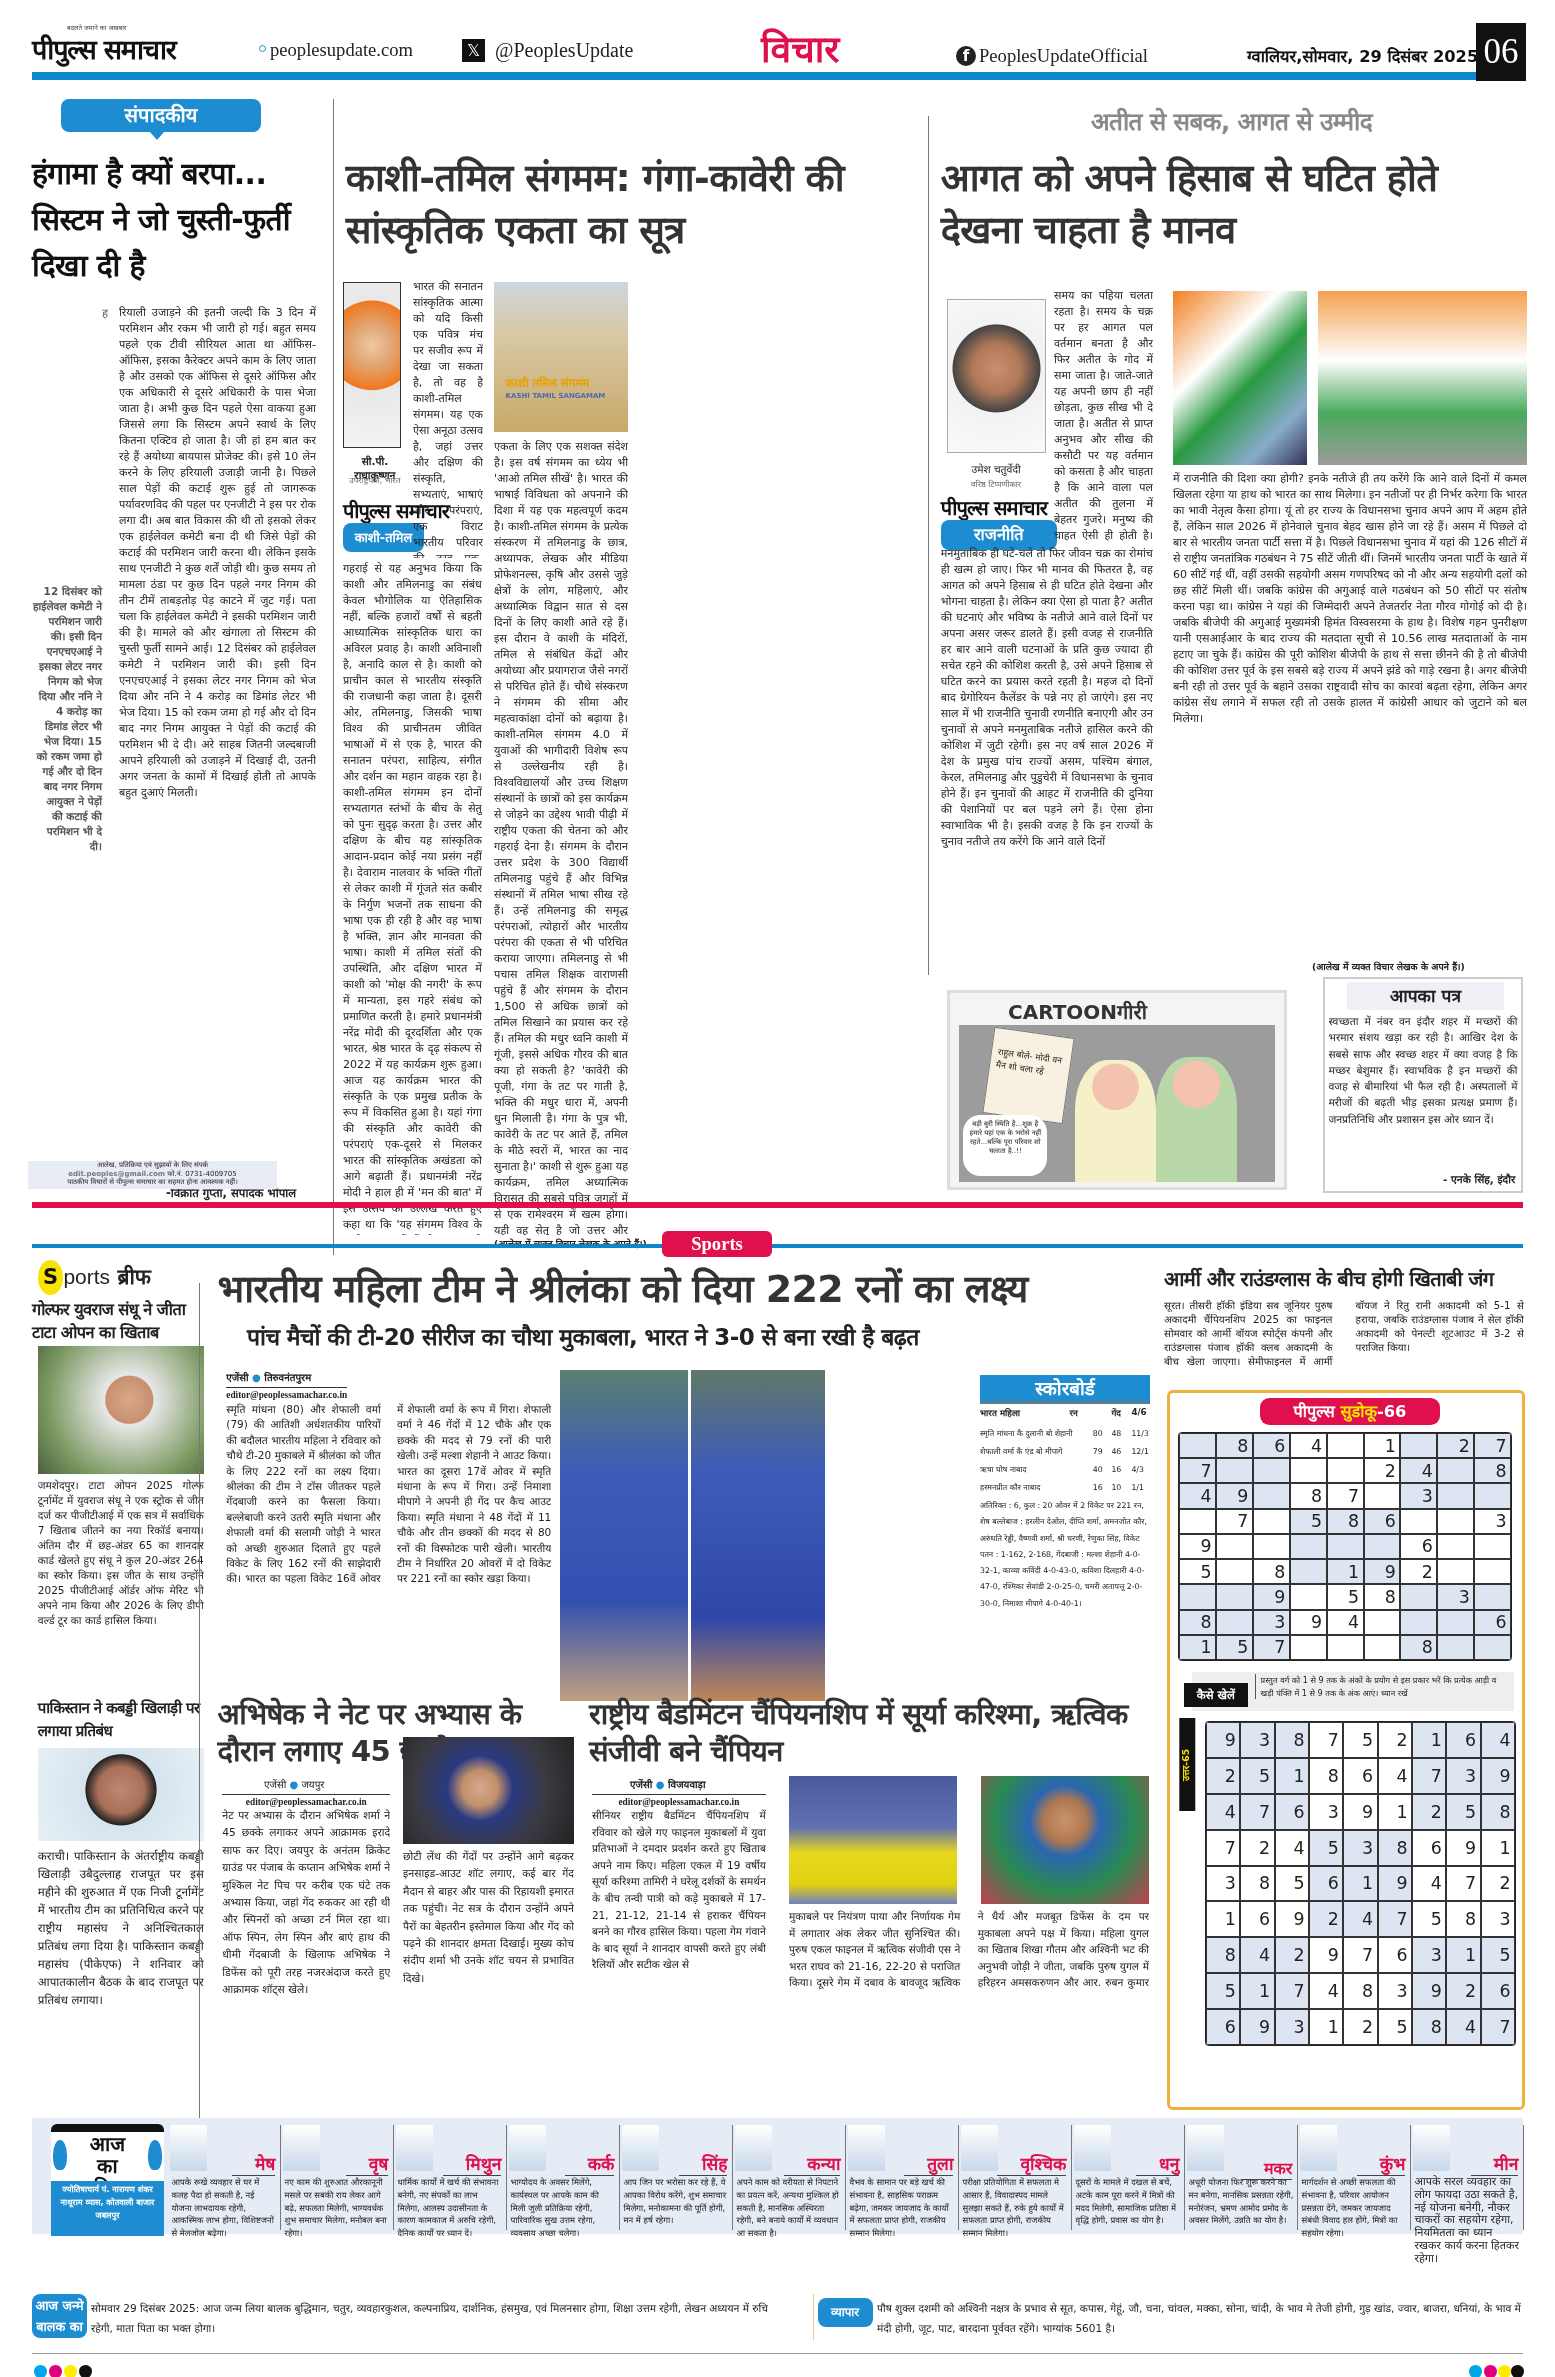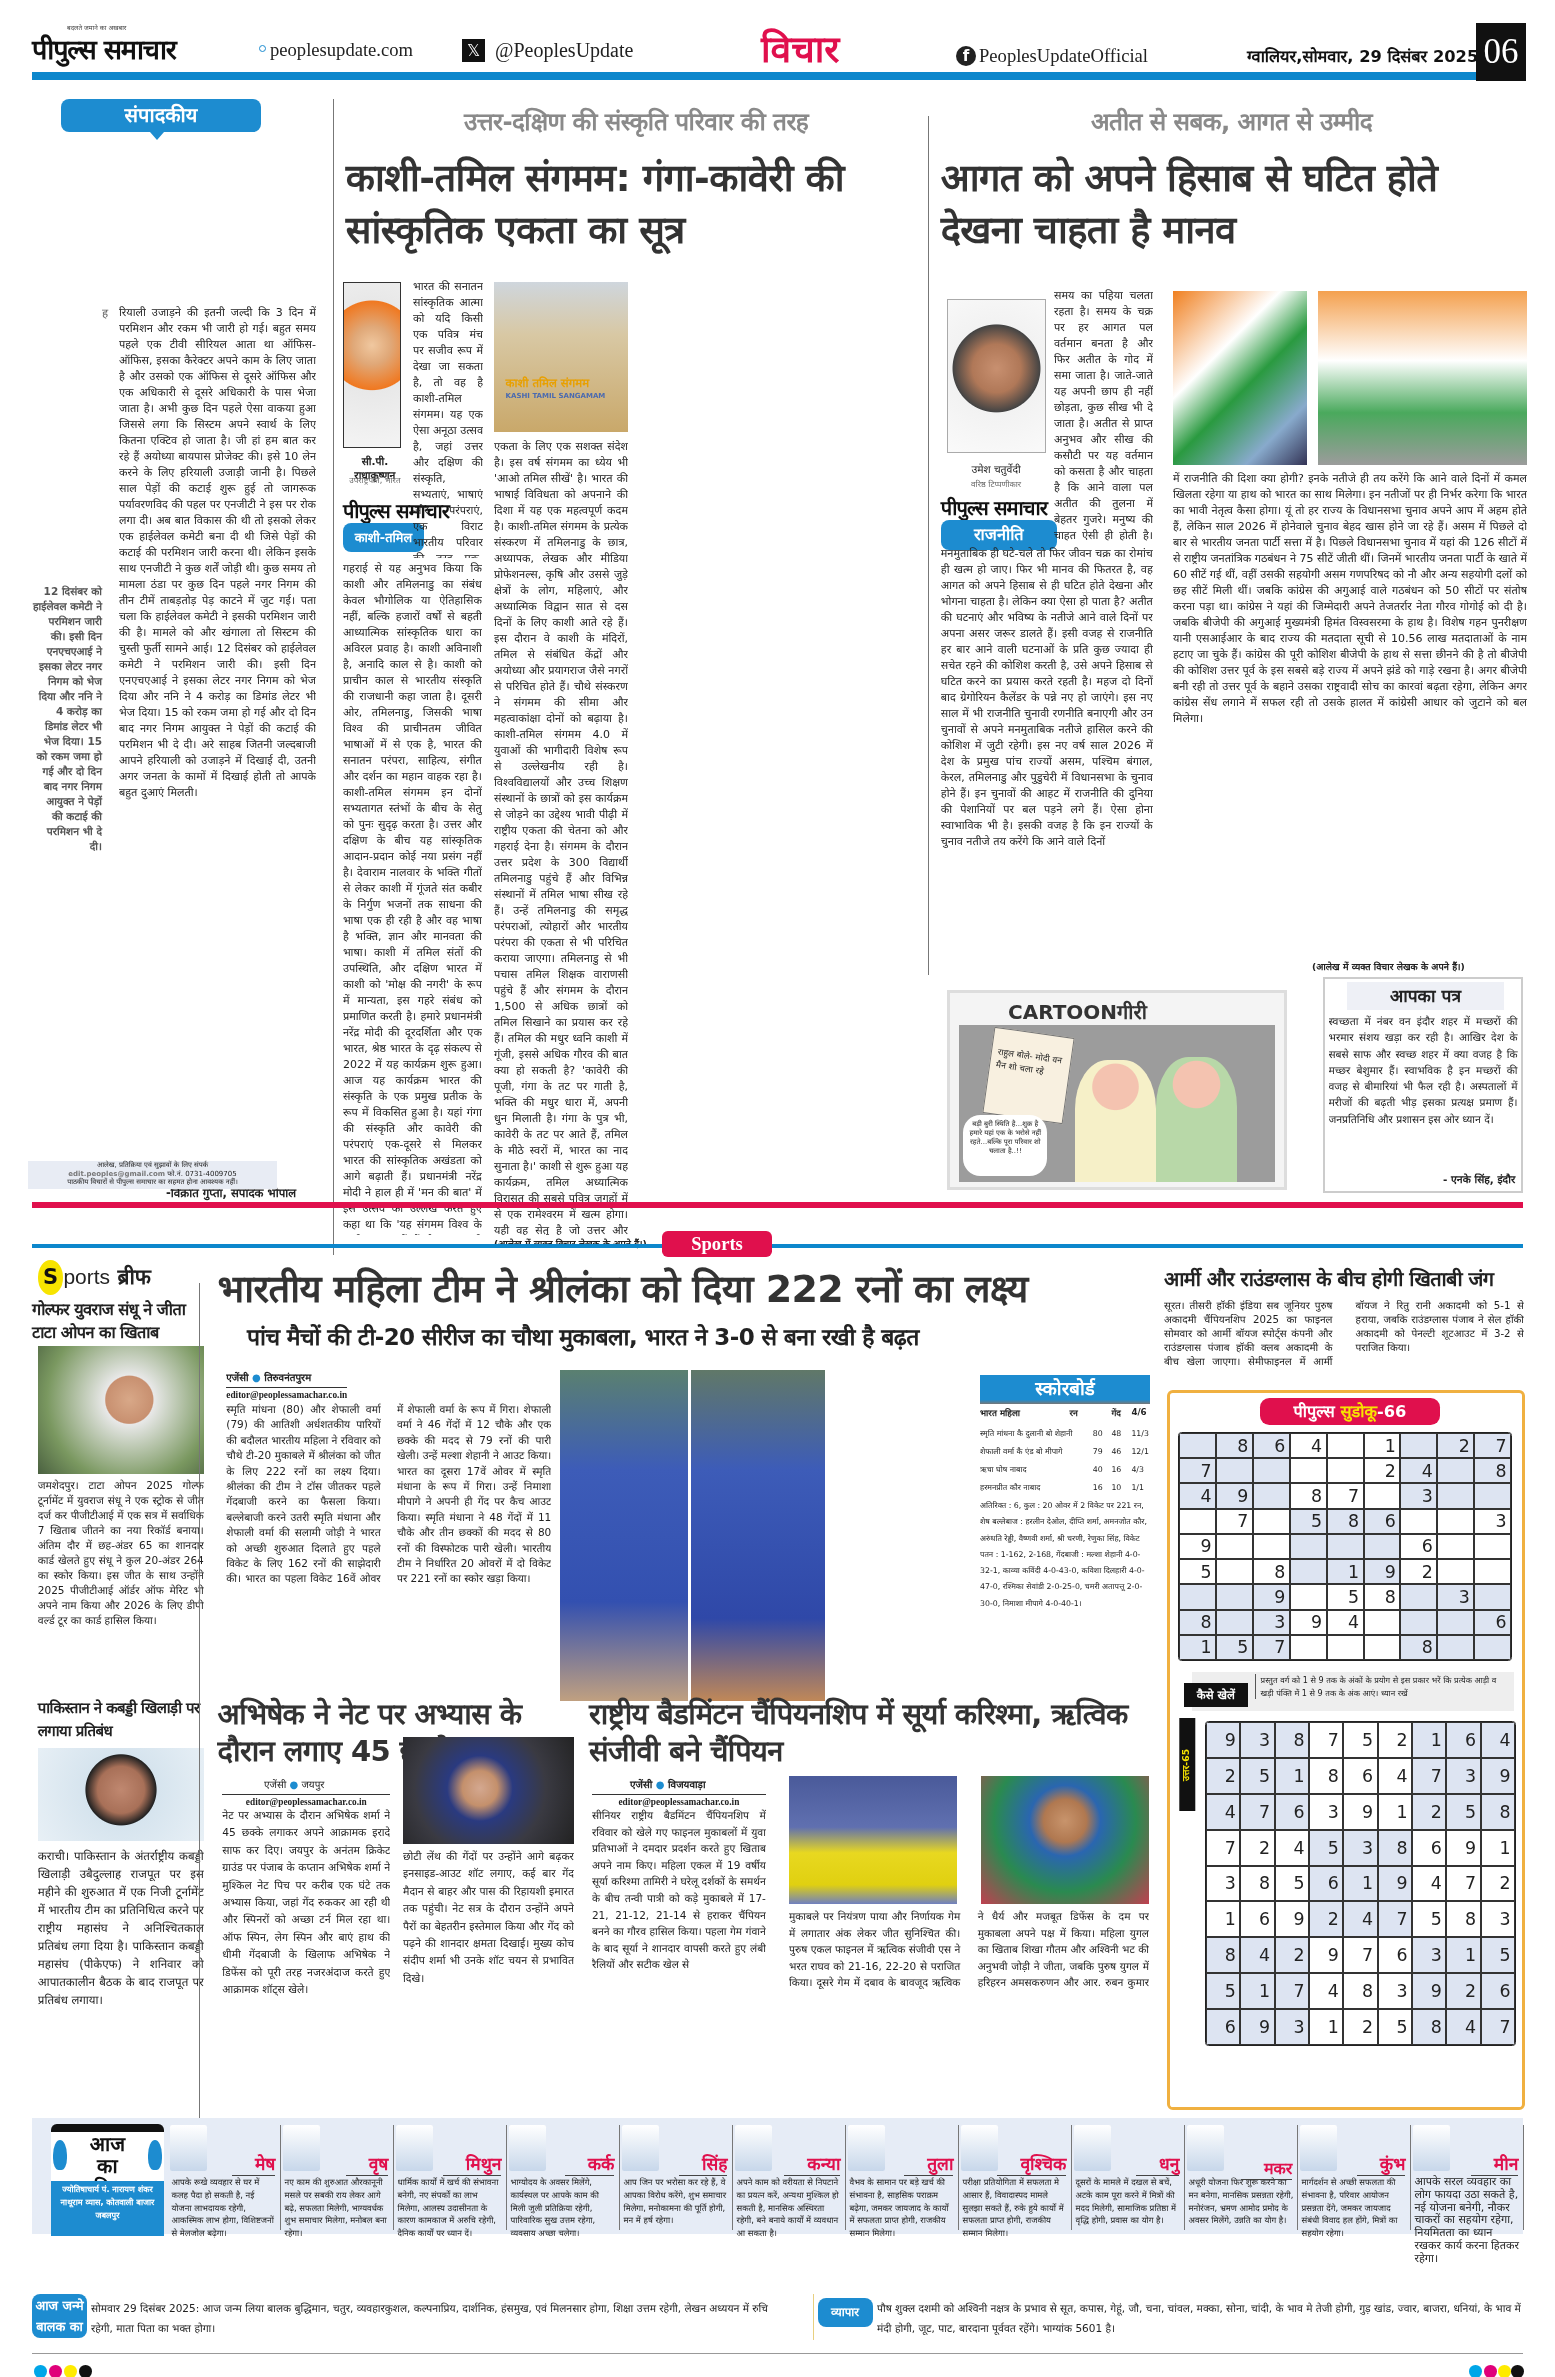--- a/index.html
+++ b/index.html
@@ -35,34 +35,34 @@
   <div class="abs" style="left:956px;top:46px;width:20px;height:20px;border-radius:50%;background:#222;color:#fff;font-weight:bold;font-size:15px;text-align:center;line-height:21px">f</div>
   <div class="abs" style="left:979px;top:45px;font-family:'Liberation Serif',serif;font-size:18.6px;color:#222">PeoplesUpdateOfficial</div>
   <div class="abs" style="left:1247px;top:45px;font-size:16.3px;font-weight:bold;color:#111">ग्वालियर,सोमवार, 29 दिसंबर 2025</div>
   <div class="abs" style="left:1476px;top:23px;width:50px;height:58px;background:#111;color:#fff;font-family:'Liberation Serif',serif;font-size:35px;text-align:center;line-height:58px">06</div>
   <div class="abs" style="left:32px;top:72px;width:1444px;height:8.1px;background:#0d87cc"></div>
 </div>
 
 <div class="abs" style="left:32px;top:99px;width:296px;height:1156px">
   <div class="abs blue-tag" style="left:29px;top:0;width:200px;height:33px;font-size:20px;line-height:33px">संपादकीय</div>
   <div class="abs" style="left:118px;top:33px;width:0;height:0;border-left:7px solid transparent;border-right:7px solid transparent;border-top:8.1px solid #1d8cd0"></div>
+  <div class="abs hl" style="left:0;top:52px;width:279px;font-size:30px;color:#111;line-height:46px">हंगामा है क्यों बरपा... सिस्टम ने जो चुस्ती-फुर्ती दिखा दी है</div>
   <div class="abs" style="left:70px;top:206px;font-size:11.6px;color:#666">ह</div>
   <div class="abs body-text" style="left:87px;top:206px;width:197px;height:920px">रियाली उजाड़ने की इतनी जल्दी कि 3 दिन में परमिशन और रकम भी जारी हो गई। बहुत समय पहले एक टीवी सीरियल आता था ऑफिस-ऑफिस, इसका कैरेक्टर अपने काम के लिए जाता है और उसको एक ऑफिस से दूसरे ऑफिस और एक अधिकारी से दूसरे अधिकारी के पास भेजा जाता है। अभी कुछ दिन पहले ऐसा वाकया हुआ जिससे लगा कि सिस्टम अपने स्वार्थ के लिए कितना एक्टिव हो जाता है। जी हां हम बात कर रहे हैं अयोध्या बायपास प्रोजेक्ट की। इसे 10 लेन करने के लिए हरियाली उजाड़ी जानी है। पिछले साल पेड़ों की कटाई शुरू हुई तो जागरूक पर्यावरणविद की पहल पर एनजीटी ने इस पर रोक लगा दी। अब बात विकास की थी तो इसको लेकर एक हाईलेवल कमेटी बना दी थी जिसे पेड़ों की कटाई की परमिशन जारी करना थी। लेकिन इसके साथ एनजीटी ने कुछ शर्तें जोड़ी थी। कुछ समय तो मामला ठंडा पर कुछ दिन पहले नगर निगम की तीन टीमें ताबड़तोड़ पेड़ काटने में जुट गई। पता चला कि हाईलेवल कमेटी ने इसकी परमिशन जारी की है। मामले को और खंगाला तो सिस्टम की चुस्ती फुर्ती सामने आई। 12 दिसंबर को हाईलेवल कमेटी ने परमिशन जारी की। इसी दिन एनएचएआई ने इसका लेटर नगर निगम को भेज दिया और ननि ने 4 करोड़ का डिमांड लेटर भी भेज दिया। 15 को रकम जमा हो गई और दो दिन बाद नगर निगम आयुक्त ने पेड़ों की कटाई की परमिशन भी दे दी। अरे साहब जितनी जल्दबाजी आपने हरियाली को उजाड़ने में दिखाई दी, उतनी अगर जनता के कामों में दिखाई होती तो आपके बहुत दुआएं मिलती।</div>
   <div class="abs" style="left:0;top:485px;width:70px;font-size:10.5px;line-height:15px;color:#555;font-weight:bold;text-align:right;background:#fff">12 दिसंबर को हाईलेवल कमेटी ने परमिशन जारी की। इसी दिन एनएचएआई ने इसका लेटर नगर निगम को भेज दिया और ननि ने 4 करोड़ का डिमांड लेटर भी भेज दिया। 15 को रकम जमा हो गई और दो दिन बाद नगर निगम आयुक्त ने पेड़ों की कटाई की परमिशन भी दे दी।</div>
   <div class="abs" style="left:134px;top:1086px;font-size:11.6px;font-weight:bold;color:#222">-विक्रांत गुप्ता, संपादक भोपाल</div>
 </div>
 <div class="abs" style="left:28px;top:1161px;width:249px;height:28px;background:#e8ecf4;text-align:center;font-size:7px;line-height:8.7px;color:#222">
   <div>आलेख, प्रतिक्रिया एवं सुझावों के लिए संपर्क</div>
   <div><span style="color:#777;font-weight:bold">edit.peoples@gmail.com</span> <span>फो.नं. 0731-4009705</span></div>
   <div>पाठकीय विचारों से पीपुल्स समाचार का सहमत होना आवश्यक नहीं।</div>
 </div>
 <div class="vline" style="left:333px;top:99px;height:1156px"></div>
 
 <div class="abs" style="left:340px;top:99px;width:592px;height:1156px">
-  <div class="abs hl" style="left:11.6px;top:8.1px;width:569px;text-align:center;font-size:24.4px;color:#8a8a8a">उत्तर-दक्षिण की संस्कृति परिवार की तरह</div>
   <div class="abs hl" style="left:5.8px;top:53px;width:581px;font-size:38px;color:#333;line-height:52px">काशी-तमिल संगमम: गंगा-कावेरी की सांस्कृतिक एकता का सूत्र</div>
   <div class="abs photo-person" style="left:2.9px;top:183px;width:58px;height:166px;border:0.6px solid #333"></div>
   <div class="abs" style="left:2.9px;top:355px;width:64px;text-align:center;font-size:10.5px;font-weight:bold">सी.पी. राधाकृष्णन</div>
   <div class="abs" style="left:2.9px;top:375px;width:64px;text-align:center;font-size:8.1px;color:#666">उपराष्ट्रपति, भारत</div>
   <div class="abs" style="left:2.9px;top:398px;font-size:20px;font-weight:bold;color:#111;letter-spacing:-0.9px">पीपुल्स समाचार</div>
   <div class="abs blue-tag" style="left:2.9px;top:424px;width:81px;height:29px;font-size:12.8px;line-height:29px">काशी-तमिल संगमम</div>
   <div class="abs body-text" style="left:73px;top:180px;width:70px;height:279px">भारत की सनातन सांस्कृतिक आत्मा को यदि किसी एक पवित्र मंच पर सजीव रूप में देखा जा सकता है, तो वह है काशी-तमिल संगमम। यह एक ऐसा अनूठा उत्सव है, जहां उत्तर और दक्षिण की संस्कृति, सभ्यताएं, भाषाएं और परंपराएं, एक विराट भारतीय परिवार की तरह एक-दूसरे का आलिंगन करती हैं। संगमम के चौथे संस्करण के अवसर पर मैंने और भी</div>
   <div class="abs body-text" style="left:2.9px;top:462px;width:139px;height:674px">गहराई से यह अनुभव किया कि काशी और तमिलनाडु का संबंध केवल भौगोलिक या ऐतिहासिक नहीं, बल्कि हजारों वर्षों से बहती आध्यात्मिक सांस्कृतिक धारा का अविरल प्रवाह है। काशी अविनाशी है, अनादि काल से है। काशी को प्राचीन काल से भारतीय संस्कृति की राजधानी कहा जाता है। दूसरी ओर, तमिलनाडु, जिसकी भाषा विश्व की प्राचीनतम जीवित भाषाओं में से एक है, भारत की सनातन परंपरा, साहित्य, संगीत और दर्शन का महान वाहक रहा है। काशी-तमिल संगमम इन दोनों सभ्यतागत स्तंभों के बीच के सेतु को पुनः सुदृढ़ करता है। उत्तर और दक्षिण के बीच यह सांस्कृतिक आदान-प्रदान कोई नया प्रसंग नहीं है। देवाराम नालवार के भक्ति गीतों से लेकर काशी में गूंजते संत कबीर के निर्गुण भजनों तक साधना की भाषा एक ही रही है और वह भाषा है भक्ति, ज्ञान और मानवता की भाषा। काशी में तमिल संतों की उपस्थिति, और दक्षिण भारत में काशी को 'मोक्ष की नगरी' के रूप में मान्यता, इस गहरे संबंध को प्रमाणित करती है। हमारे प्रधानमंत्री नरेंद्र मोदी की दूरदर्शिता और एक भारत, श्रेष्ठ भारत के दृढ़ संकल्प से 2022 में यह कार्यक्रम शुरू हुआ। आज यह कार्यक्रम भारत की संस्कृति के एक प्रमुख प्रतीक के रूप में विकसित हुआ है। यहां गंगा की संस्कृति और कावेरी की परंपराएं एक-दूसरे से मिलकर भारत की सांस्कृतिक अखंडता को आगे बढ़ाती हैं। प्रधानमंत्री नरेंद्र मोदी ने हाल ही में 'मन की बात' में इस उत्सव का उल्लेख करते हुए कहा था कि 'यह संगमम विश्व के प्राचीनतम नगरों में से एक काशी और विश्व की प्राचीनतम भाषाओं में से एक तमिल का संगम है।' उन्होंने तमिल भाषा और संस्कृति को भारत का गौरव बताते हुए सभी से तमिल सीखने का आग्रह भी किया। यह आग्रह केवल भाषाई आग्रह नहीं, बल्कि राष्ट्रीय</div>
   <div class="abs img" style="left:154px;top:183px;width:134px;height:150px;background:linear-gradient(180deg,#cfd6dd 0,#d8c8a4 35%,#c9a86a 100%)">
     <div class="abs" style="left:11.6px;top:93px;color:#e8a000;font-weight:bold;font-size:11.6px">काशी तमिल संगमम</div>

